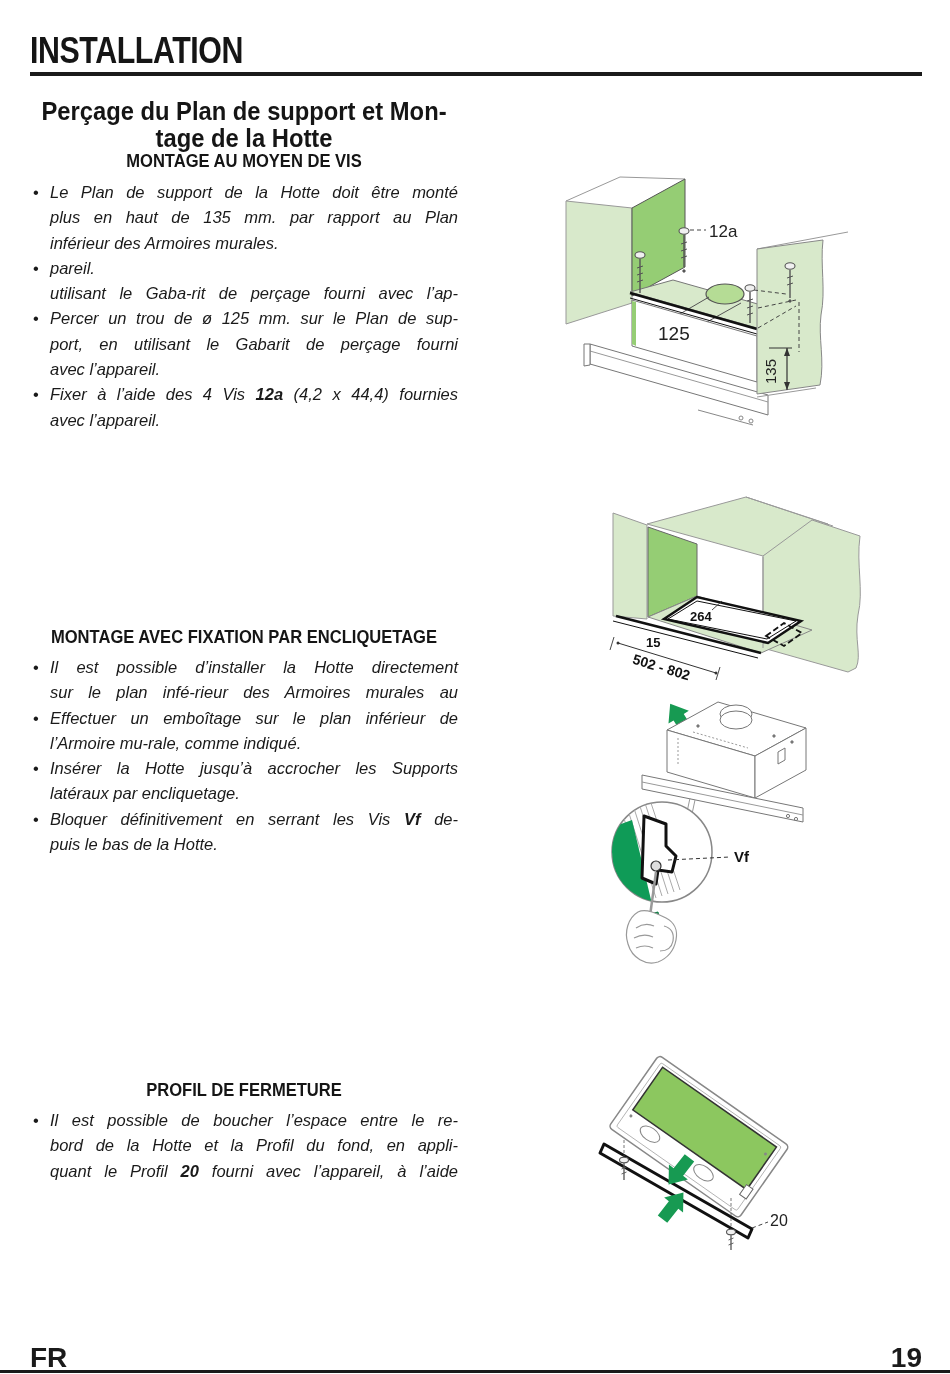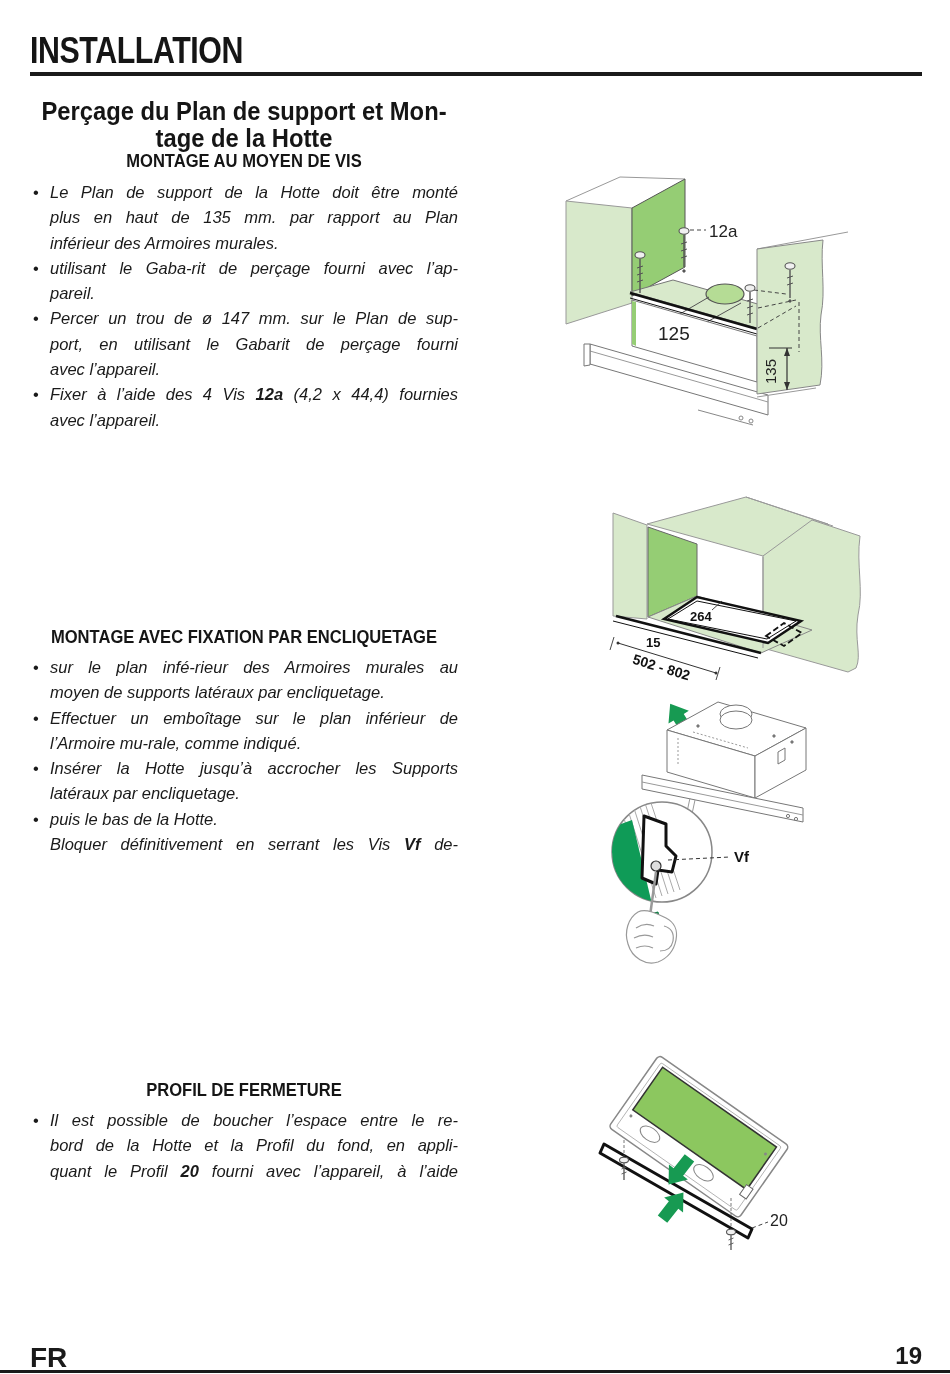--- a/index.html
+++ b/index.html
@@ -25,21 +25,21 @@
     transform:scaleX(0.92);transform-origin:center;white-space:nowrap;color:#151515;
   }
   .bullets{font-size:16.5px;line-height:25.3px;}
   .bullet{position:relative;padding-left:20px;}
   .bullet .marker{position:absolute;left:3px;top:0;}
   .line{text-align:justify;text-align-last:justify;text-justify:inter-word;font-style:italic;}
   .line.last{text-align-last:left;}
   .b{font-weight:bold;}
   
   #footer-left{left:30px;top:1342px;font-size:28px;font-weight:bold;}
-  #footer-right{right:28px;top:1342px;font-size:24px;font-weight:bold;}
+  #footer-right{right:28px;top:1342px;font-size:28px;font-weight:bold;}
   #bottom-rule{left:0;top:1370px;width:950px;height:3px;background:#1a1a1a;}
   svg text{font-family:"Liberation Sans",sans-serif;}
 </style>
 </head>
 <body>
 
 <div id="page">
 
   <div class="abs" id="h1-title">INSTALLATION</div>
   <div class="abs" id="h1-rule"></div>
@@ -49,57 +49,57 @@
   <div class="abs col h3" style="top:151px;">MONTAGE AU MOYEN DE VIS</div>
   <div class="abs col bullets" style="top:180px;">
       <div class="bullet">
         <span class="marker">•</span>
         <div class="line"><span>Le Plan de support de la Hotte doit être monté</span></div>
         <div class="line"><span>plus en haut de 135 mm. par rapport au Plan</span></div>
         <div class="line last"><span>inférieur des Armoires murales.</span></div>
       </div>
       <div class="bullet">
         <span class="marker">•</span>
+        <div class="line last"><span>pareil.</span></div>
         <div class="line"><span>utilisant le Gaba-rit de perçage fourni avec l’ap-</span></div>
-        <div class="line last"><span>pareil.</span></div>
-      </div>
-      <div class="bullet">
-        <span class="marker">•</span>
-        <div class="line"><span>Percer un trou de ø 147 mm. sur le Plan de sup-</span></div>
+      </div>
+      <div class="bullet">
+        <span class="marker">•</span>
+        <div class="line"><span>Percer un trou de ø 125 mm. sur le Plan de sup-</span></div>
         <div class="line"><span>port, en utilisant le Gabarit de perçage fourni</span></div>
         <div class="line last"><span>avec l’appareil.</span></div>
       </div>
       <div class="bullet">
         <span class="marker">•</span>
         <div class="line"><span>Fixer à l’aide des 4 Vis </span><span class="b">12a</span><span> (4,2 x 44,4) fournies</span></div>
         <div class="line last"><span>avec l’appareil.</span></div>
       </div>
     </div>
 
   <div class="abs col h3" style="top:627px;">MONTAGE AVEC FIXATION PAR ENCLIQUETAGE</div>
   <div class="abs col bullets" style="top:655px;">
       <div class="bullet">
         <span class="marker">•</span>
+        <div class="line"><span>Il est possible d’installer la Hotte directement</span></div>
         <div class="line"><span>sur le plan infé-rieur des Armoires murales au</span></div>
-        <div class="line last"><span>moyen de supports latéraux par encliquetage.</span></div>
       </div>
       <div class="bullet">
         <span class="marker">•</span>
         <div class="line"><span>Effectuer un emboîtage sur le plan inférieur de</span></div>
         <div class="line last"><span>l’Armoire mu-rale, comme indiqué.</span></div>
       </div>
       <div class="bullet">
         <span class="marker">•</span>
         <div class="line"><span>Insérer la Hotte jusqu’à accrocher les Supports</span></div>
         <div class="line last"><span>latéraux par encliquetage.</span></div>
       </div>
       <div class="bullet">
         <span class="marker">•</span>
+        <div class="line"><span>Bloquer définitivement en serrant les Vis </span><span class="b">Vf</span><span> de-</span></div>
         <div class="line last"><span>puis le bas de la Hotte.</span></div>
-        <div class="line"><span>Bloquer définitivement en serrant les Vis </span><span class="b">Vf</span><span> de-</span></div>
       </div>
     </div>
 
   <div class="abs col h3" style="top:1080px;">PROFIL DE FERMETURE</div>
   <div class="abs col bullets" style="top:1108px;">
       <div class="bullet">
         <span class="marker">•</span>
         <div class="line"><span>Il est possible de boucher l’espace entre le re-</span></div>
         <div class="line"><span>bord de la Hotte et la Profil du fond, en appli-</span></div>
         <div class="line"><span>quant le Profil </span><span class="b">20</span><span> fourni avec l’appareil, à l’aide</span></div>

